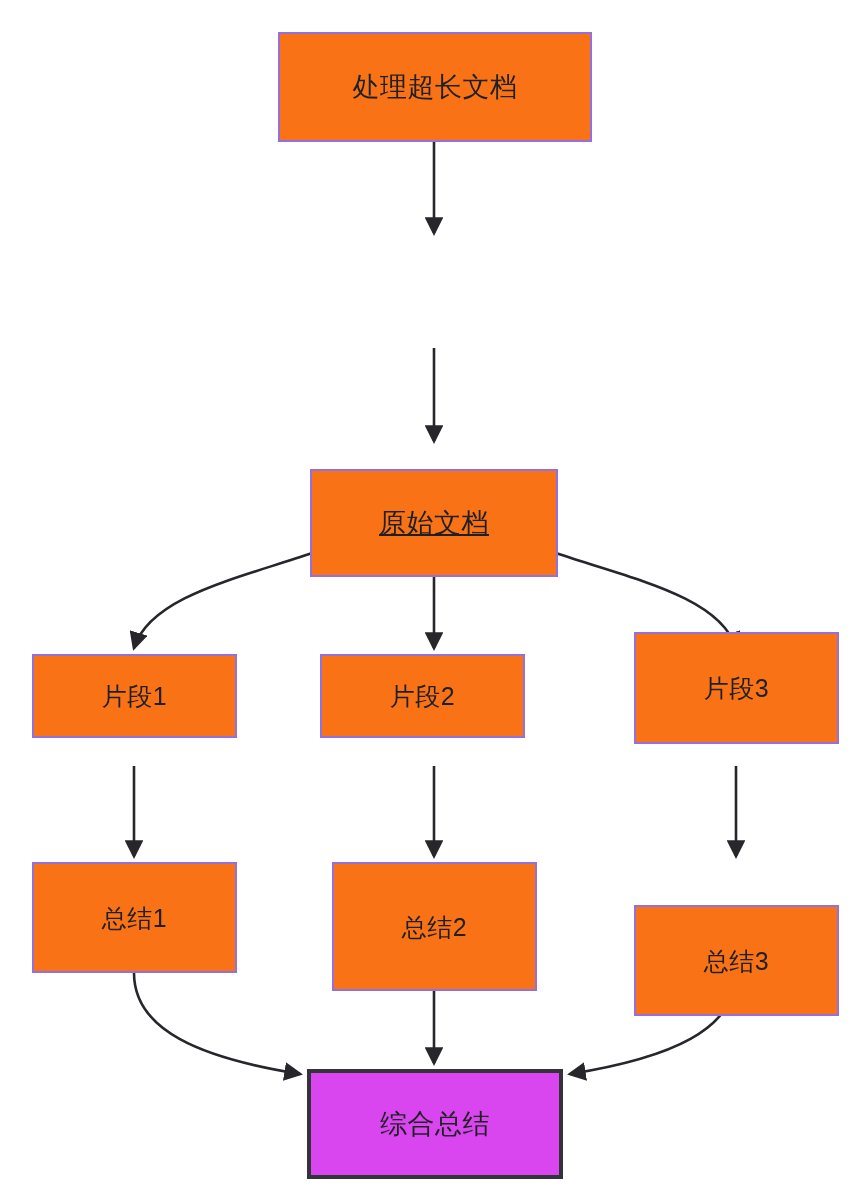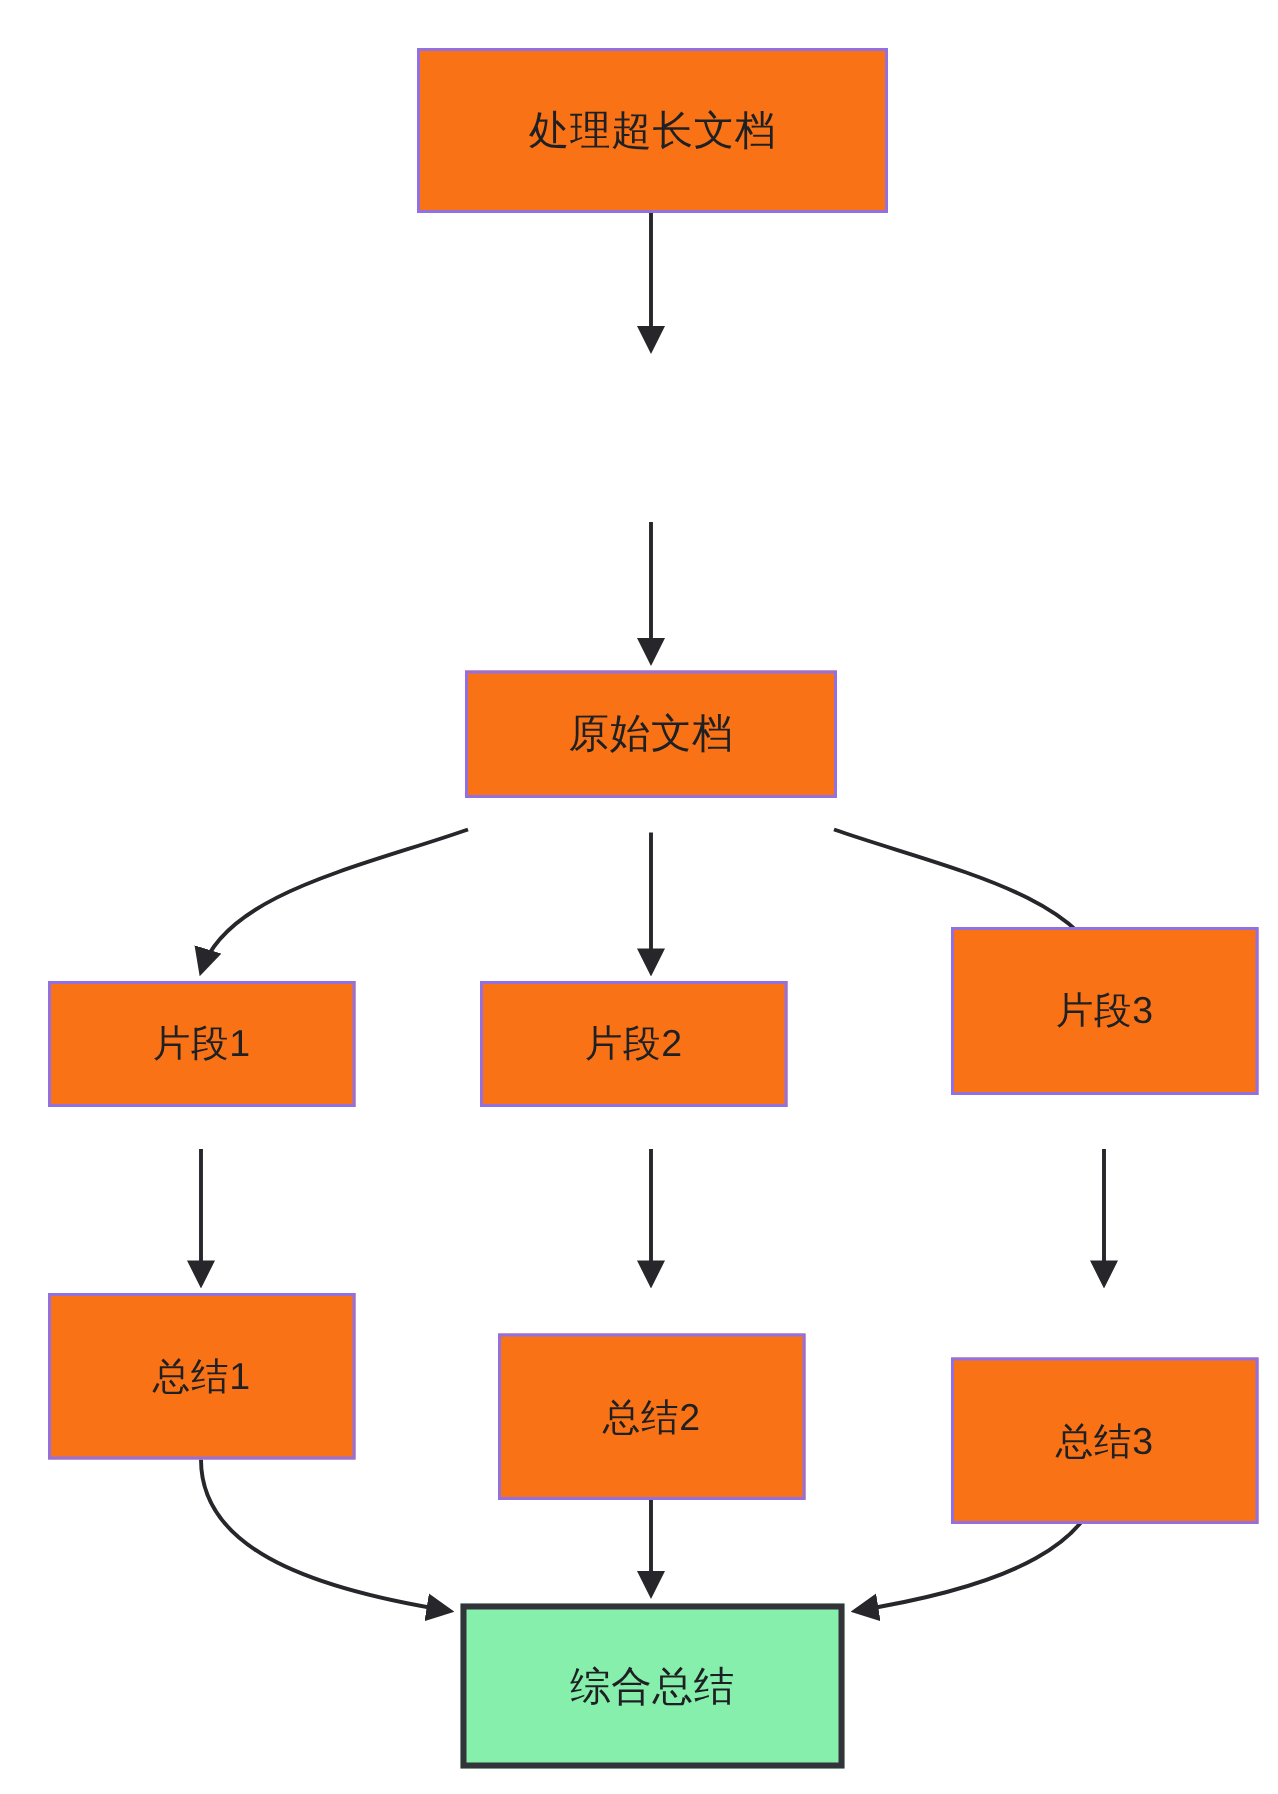--- a/index.html
+++ b/index.html
@@ -42,21 +42,21 @@
     background: #f97316;
     border: 2px solid #9370e0;
     font-size: 27px;
   }
   .node.highlight {
     background: #bcbcf8;
     border: 4px solid #33333a;
     font-size: 27px;
   }
   .node.success {
-    background: #86efac;
+    background: #d946ef;
     border: 4px solid #33333a;
     font-size: 27px;
   }
   .node.small {
     font-size: 25px;
   }
 </style>
 </head>
 <body>
 
@@ -90,41 +90,41 @@
     <path d="M 434 973 L 434 1063" stroke="#26262b" stroke-width="2.6" fill="none" marker-end="url(#arrow)"></path>
 
     <path d="M 736 973 C 736 1030, 670 1058, 570 1074" stroke="#26262b" stroke-width="2.6" fill="none" marker-end="url(#arrow)"></path>
   </svg>
 
   <div class="node normal" style="left: 278px; top: 32px; width: 314px; height: 110px;">
     <span>处理超长文档</span>
   </div>
 
 
-  <div class="node normal" style="left: 310px; top: 447px; width: 248px; height: 85px;">
+  <div class="node normal" style="left: 310px; top: 469px; width: 248px; height: 108px; text-decoration: underline;">
     <span>原始文档</span>
   </div>
 
   <div class="node normal small" style="left: 32px; top: 654px; width: 205px; height: 84px;">
     <span>片段1</span>
   </div>
 
   <div class="node normal small" style="left: 320px; top: 654px; width: 205px; height: 84px;">
     <span>片段2</span>
   </div>
 
-  <div class="node normal small" style="left: 634px; top: 618px; width: 205px; height: 112px;">
+  <div class="node normal small" style="left: 634px; top: 632px; width: 205px; height: 112px;">
     <span>片段3</span>
   </div>
 
   <div class="node normal small" style="left: 32px; top: 862px; width: 205px; height: 111px;">
     <span>总结1</span>
   </div>
 
-  <div class="node normal small" style="left: 332px; top: 862px; width: 205px; height: 111px; margin-top: 27px;">
+  <div class="node normal small" style="left: 332px; top: 862px; width: 205px; height: 129px;">
     <span>总结2</span>
   </div>
 
   <div class="node normal small" style="left: 634px; top: 905px; width: 205px; height: 111px;">
     <span>总结3</span>
   </div>
 
   <div class="node success" style="left: 307px; top: 1069px; width: 256px; height: 110px;">
     <span>综合总结</span>
   </div>

